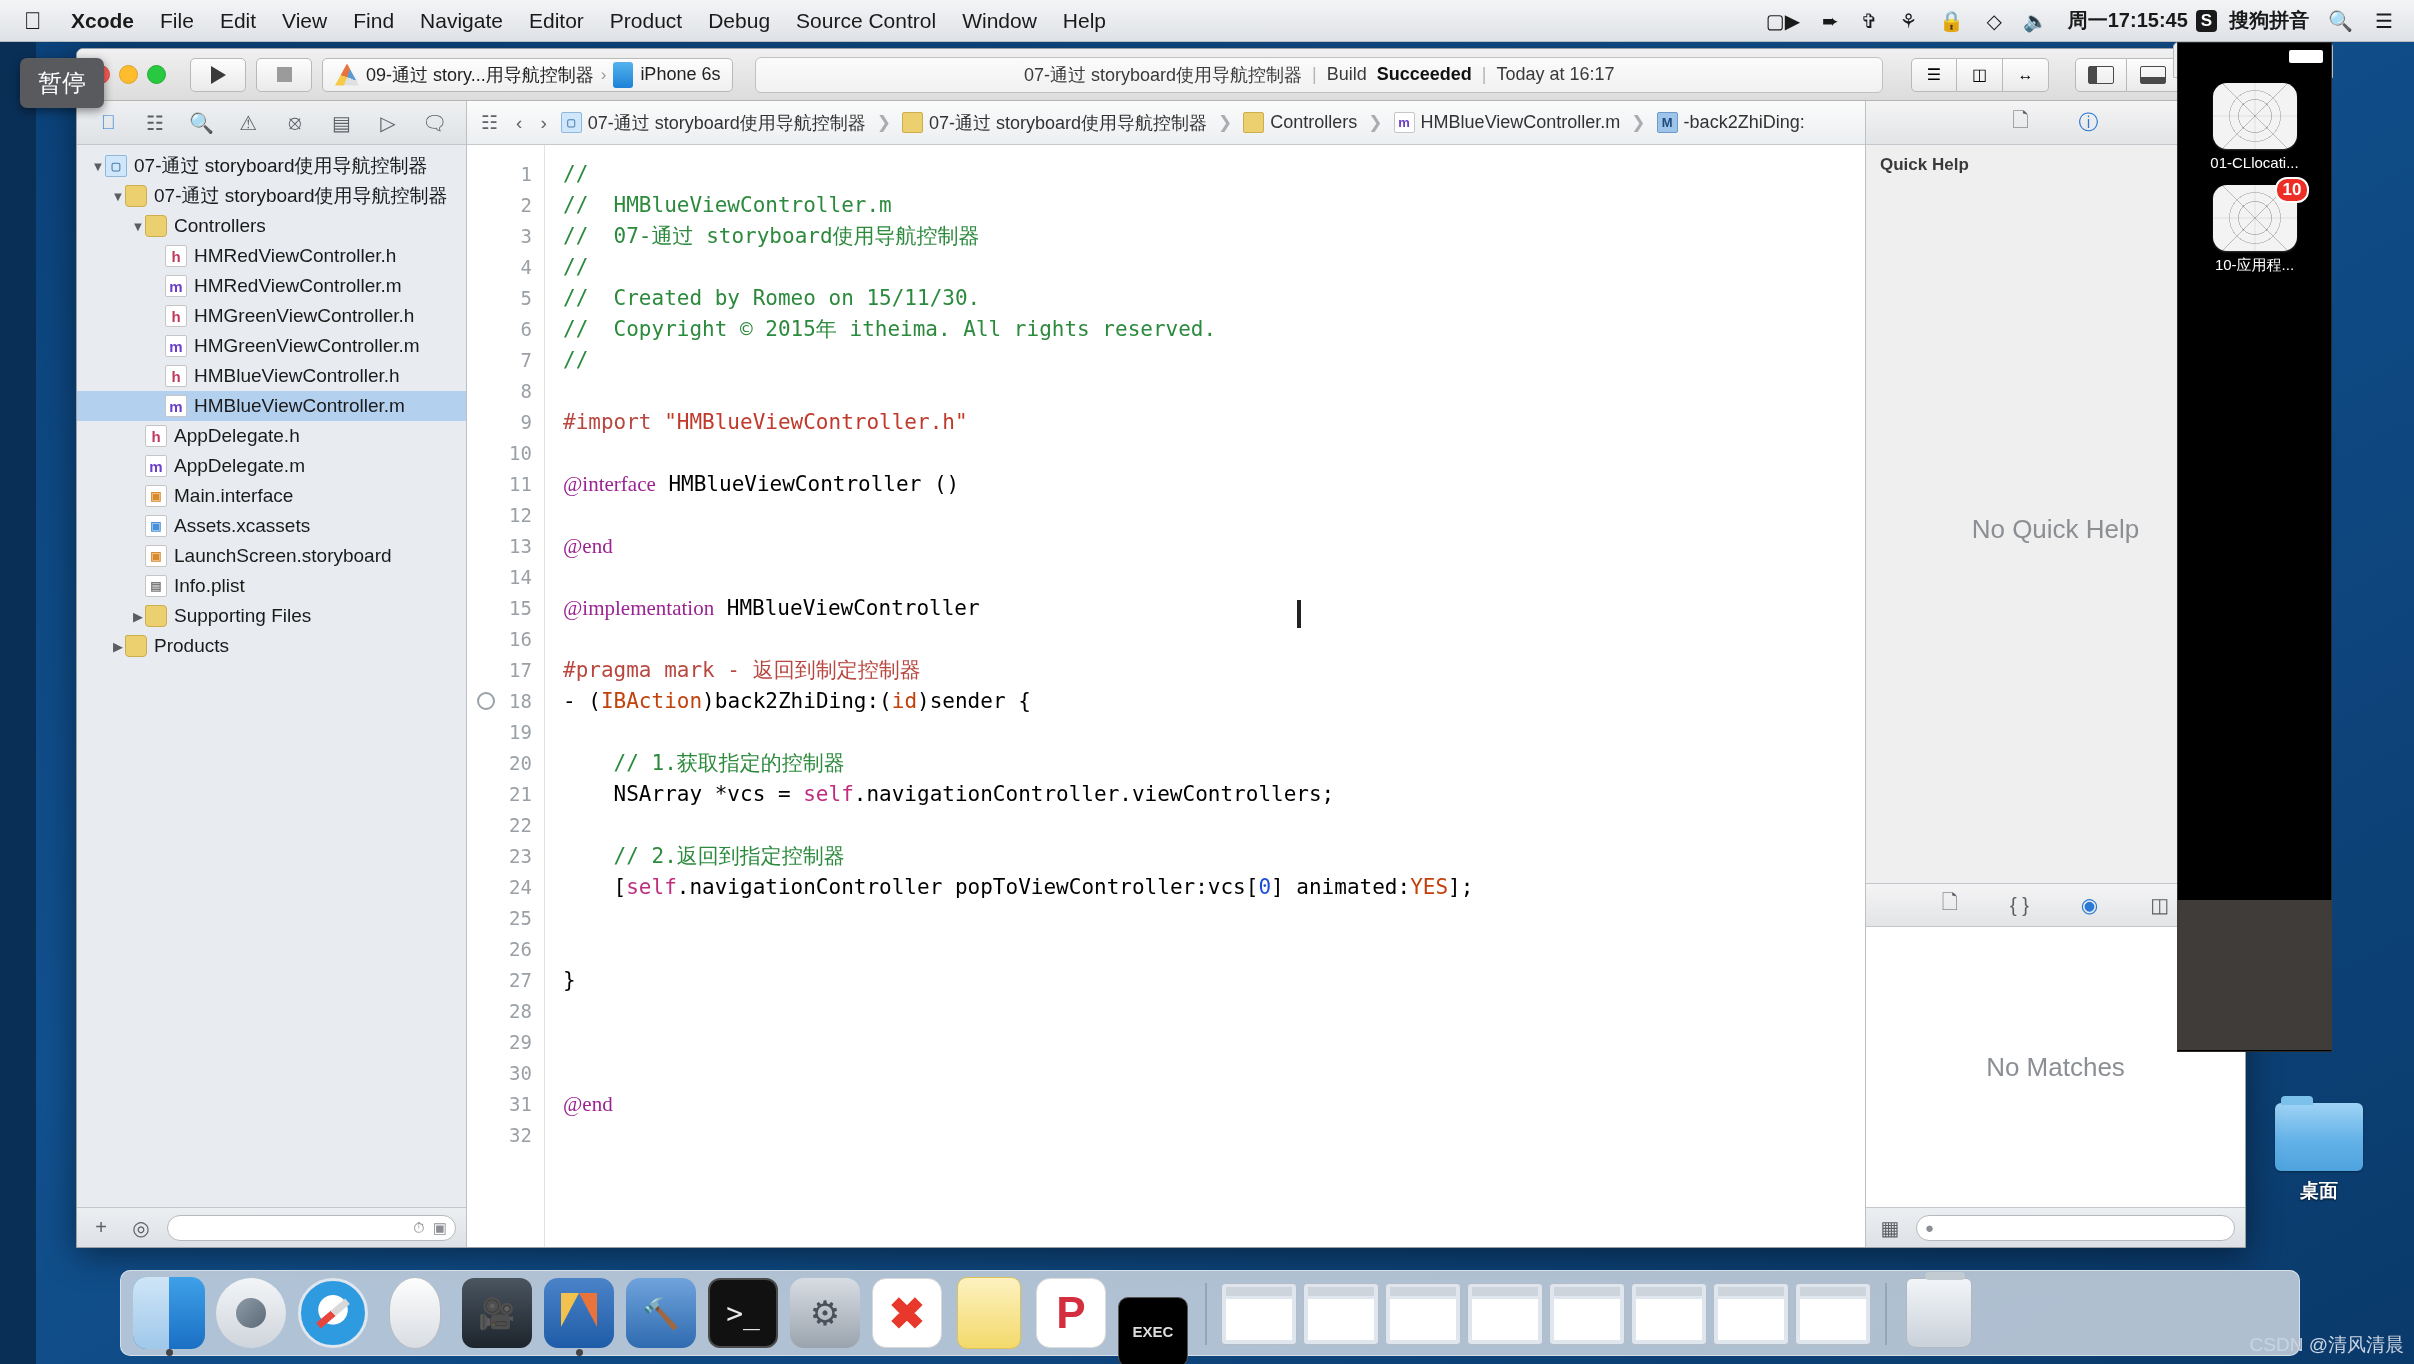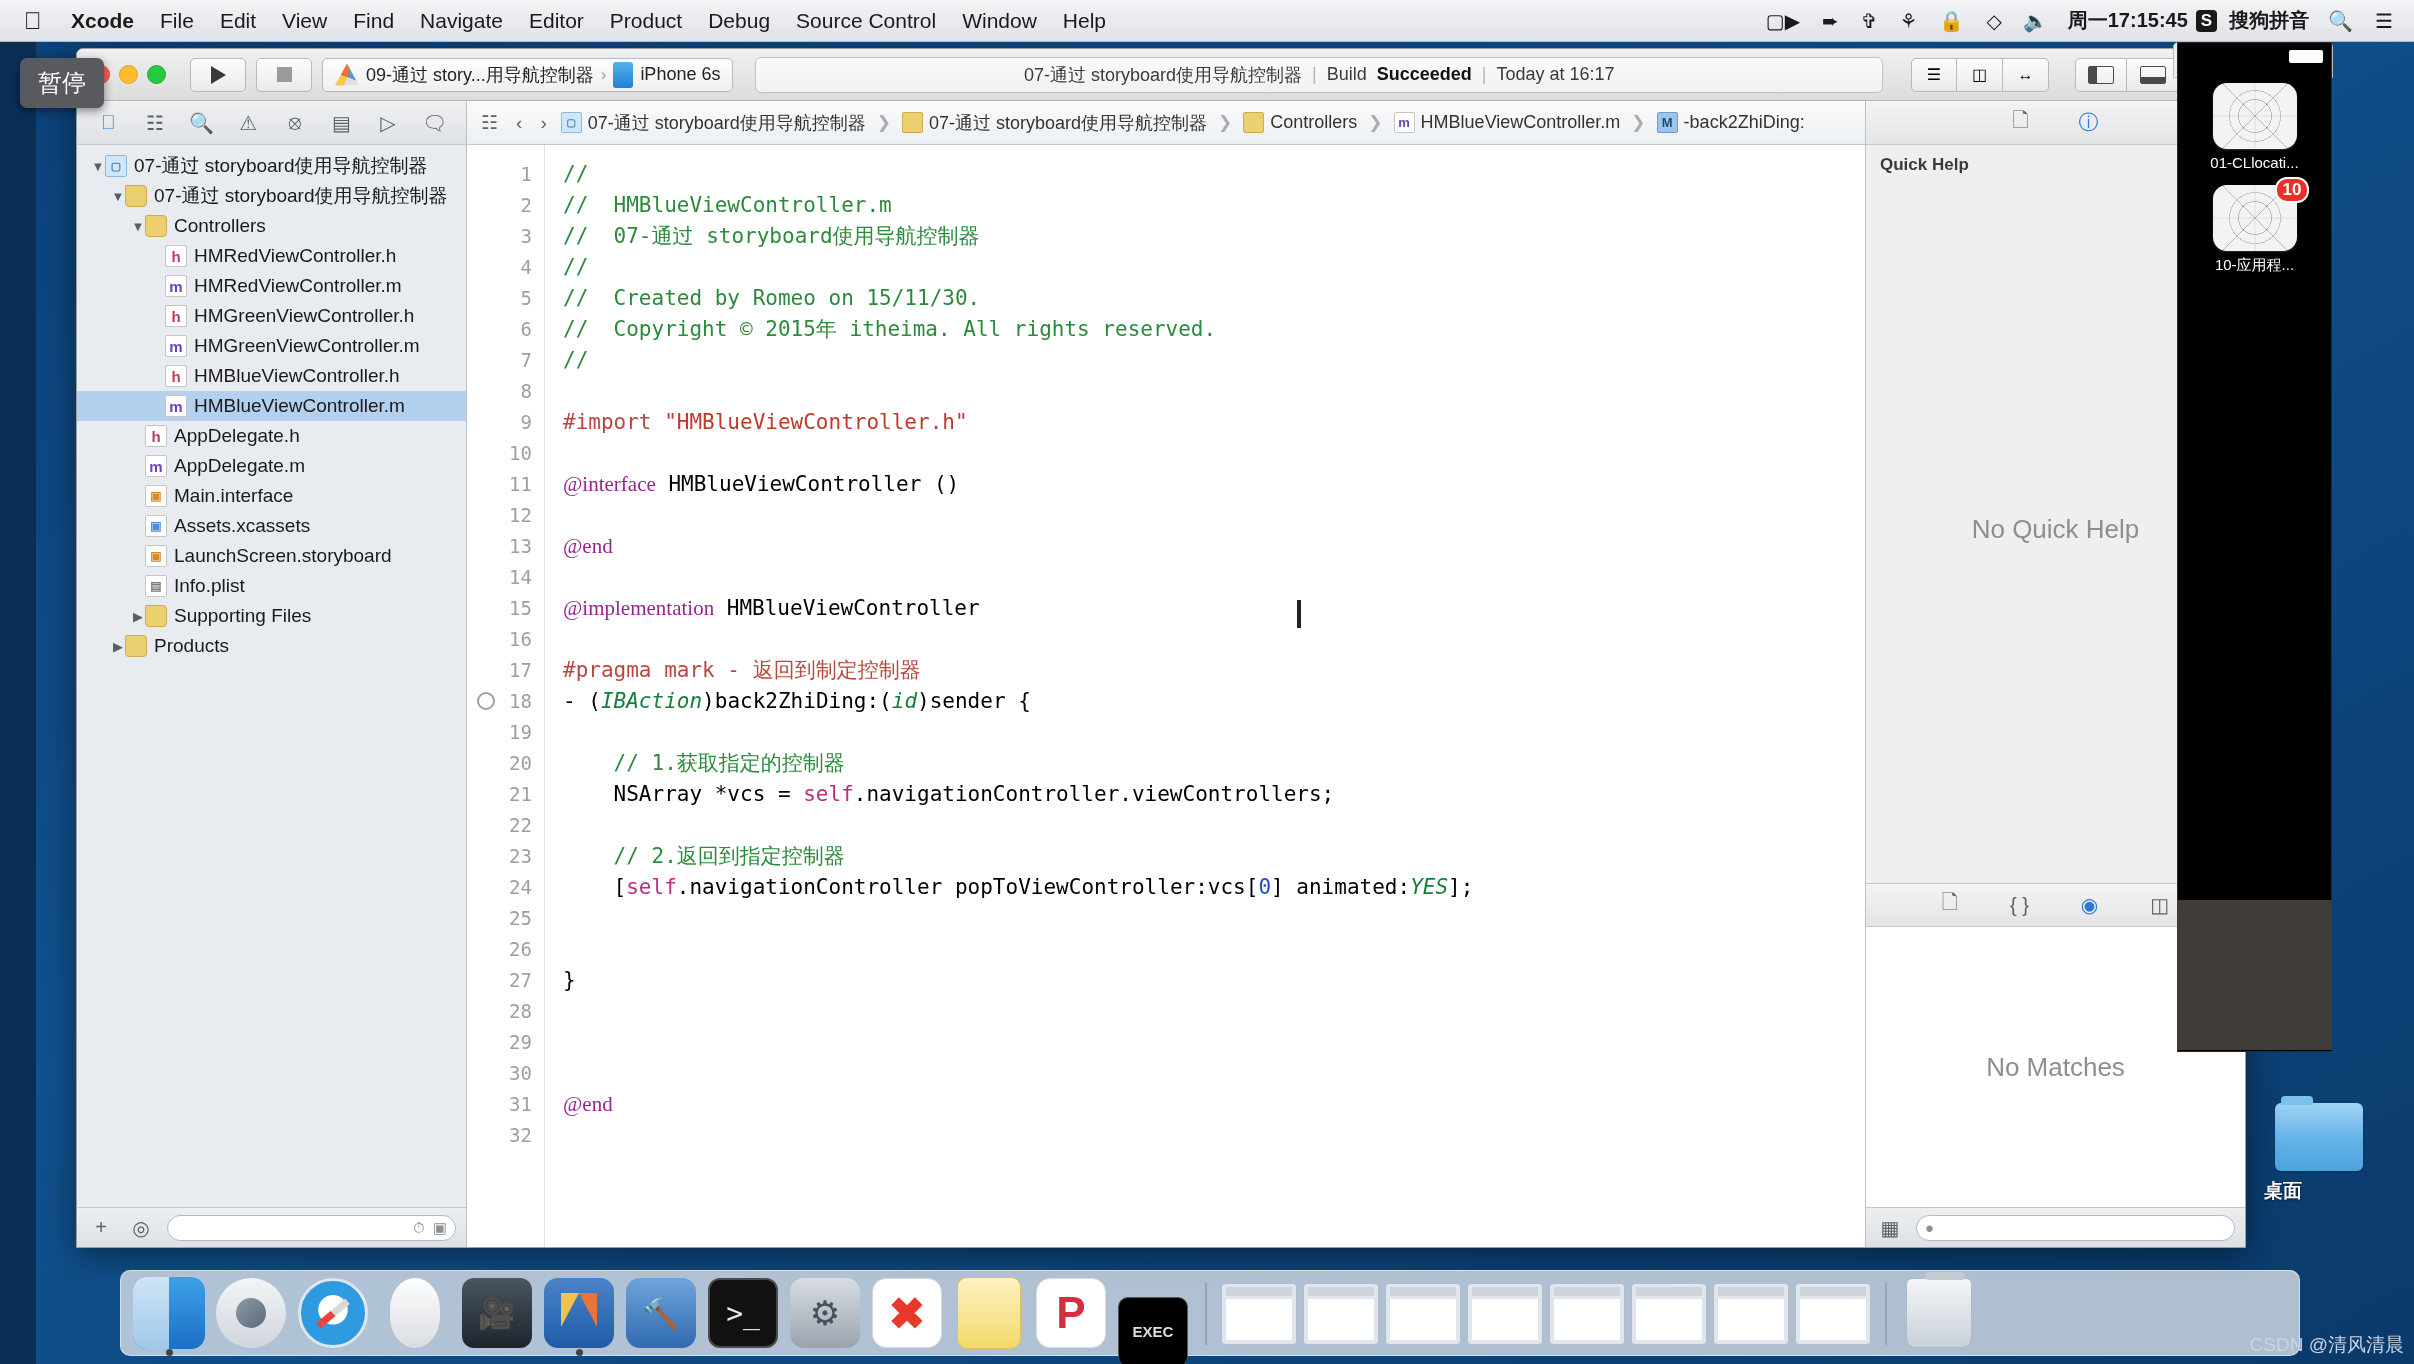--- a/index.html
+++ b/index.html
@@ -172,21 +172,21 @@
     font-size:19px;line-height:31px;color:#9aa0a6;position:relative;
   }
   .bkpt{position:absolute;left:10px;width:18px;height:18px;border:2px solid #9aa0a6;border-radius:50%;background:transparent;}
   #code{
     flex:1;padding:14px 0 0 18px;font-family:"DejaVu Sans Mono",monospace;
     font-size:21px;line-height:31px;color:#000;white-space:pre;overflow:hidden;
   }
   .c-com{color:#2c8a3d;}
   .c-pre{color:#b8473f;}
   .c-str{color:#c0392b;}
-  .c-kw{color:#15803d;font-style:italic;}
+  .c-kw{color:#c2410c;}
   .c-kw2{color:#9b2393;font-family:Liberation Serif, serif;}
   .c-num{color:#1c4fd8;}
   .c-self{color:#bf2d7f;}
 
   
   #inspector{width:380px;flex:0 0 380px;background:#efeff0;border-left:1px solid #bcc0c4;display:flex;flex-direction:column;}
   #inspbar{
     height:44px;flex:0 0 44px;background:linear-gradient(180deg,#f4f4f5,#e3e4e6);
     border-bottom:1px solid #c3c6ca;display:flex;align-items:center;justify-content:center;gap:50px;
   }
@@ -327,21 +327,21 @@
 </div>
 
 <div style="position:absolute;right:186px;bottom:160px;width:90px;text-align:center;z-index:6;">
   <div style="width:66px;height:88px;margin:0 auto;background:#f7f7f7;border:2px solid #fff;box-shadow:0 1px 3px rgba(0,0,0,.4);display:flex;flex-direction:column;align-items:center;justify-content:center;gap:3px;">
     <div style="width:34px;height:9px;background:#dce8f5;border:1px solid #9dbcdd;"></div>
     <div style="width:34px;height:9px;background:#dcf0dc;border:1px solid #9dcd9d;"></div>
     <div style="width:34px;height:9px;background:#f7dede;border:1px solid #dd9d9d;"></div>
   </div>
   <div class="desk-label" style="margin-top:5px;">Snip....png</div>
 </div>
-<div style="position:absolute;right:40px;bottom:160px;width:110px;z-index:6;">
+<div style="position:absolute;right:40px;bottom:160px;width:110px;text-align:center;z-index:6;">
   <div class="folder-ico" style="margin:0 auto;width:88px;height:68px;"></div>
   <div class="desk-label" style="margin-top:7px;">桌面</div>
 </div>
 
 <div id="menubar">
   <span class="apple"></span>
   <span class="menu-item bold">Xcode</span>
   <span class="menu-item">File</span>
   <span class="menu-item">Edit</span>
   <span class="menu-item">View</span>

